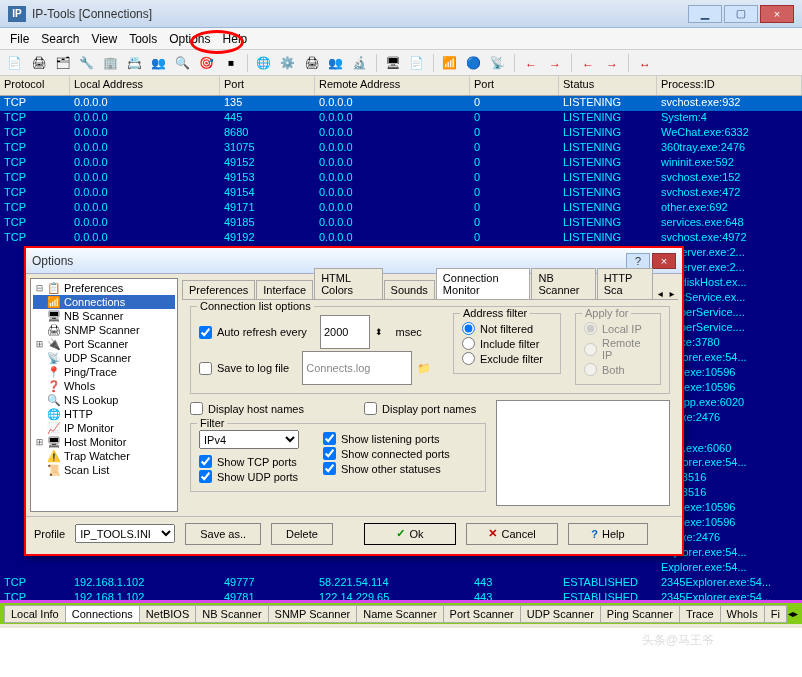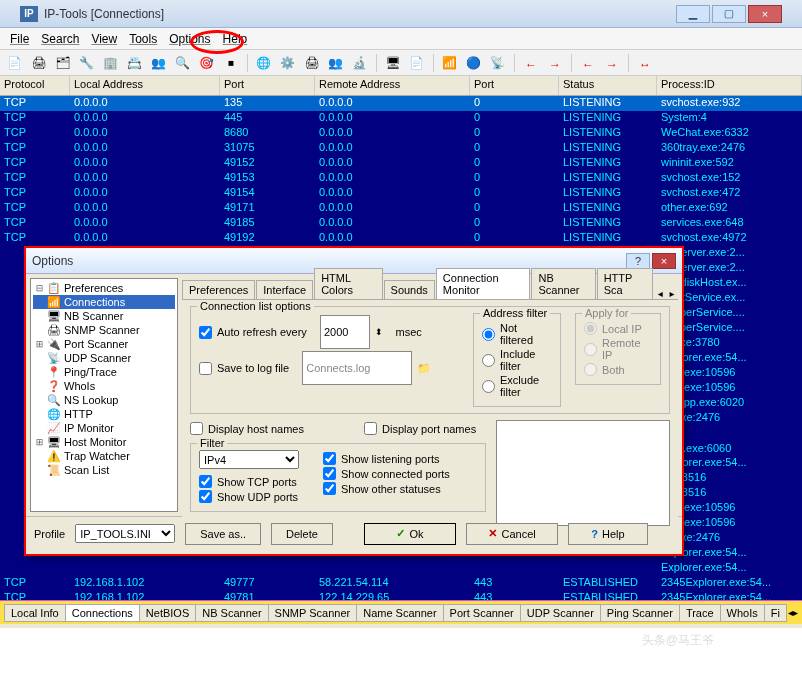--- a/index.html
+++ b/index.html
@@ -1,48 +1,48 @@
 <!DOCTYPE html>
 <html><head>
 <meta charset="utf-8">
 <style>
 * { box-sizing: border-box; margin: 0; padding: 0; font-family: "Segoe UI", Tahoma, sans-serif; }
 body { background: #fff; width: 802px; height: 677px; position: relative; overflow: hidden; }
 
 
-.titlebar { height: 28px; background: linear-gradient(#dfe9f5,#c7d8ee); display: flex; align-items: center; padding: 0 20px; border-bottom: 1px solid #9db6d3; }
+.titlebar { height: 28px; background: linear-gradient(#dfe9f5,#c7d8ee); display: flex; align-items: center; padding: 0 8px; border-bottom: 1px solid #9db6d3; }
 .titlebar .app-icon { width: 18px; height: 16px; background:#3a6ea5; color:#fff; font-size:10px; display:flex; align-items:center; justify-content:center; margin-right:6px; font-weight:bold; }
 .titlebar .title { font-size: 12px; color:#333; }
 .titlebar .spacer { flex:1; }
 .win-btn { width: 34px; height: 18px; margin-left:2px; background:#cfe3fb; border:1px solid #8fa9c9; display:flex; align-items:center; justify-content:center; font-size:11px; color:#2b4b77; }
 .win-btn.close { background:#d06060; color:#fff; border-color:#a03030; }
 
 
 .menubar { height: 22px; display:flex; align-items:center; padding: 0 6px; gap: 4px; font-size:12px; border-bottom: 1px solid #d0d0d0; background:#f6f6f6; }
-.menubar span { padding: 2px 4px; text-decoration: underline; text-decoration-color:#888; cursor:pointer; }
+.menubar span { padding: 2px 4px; text-decoration-color:#888; cursor:pointer; }
 .options-highlight { position:absolute; left:190px; top:30px; width:54px; height:24px; border:3px solid red; border-radius:50%; pointer-events:none; z-index:50; }
 
 
 .toolbar { height: 26px; display:flex; align-items:center; padding: 0 4px; gap:2px; border-bottom:1px solid #ccc; background:#f2f2f2; }
 .tbtn { width:22px; height:20px; display:flex; align-items:center; justify-content:center; font-size:12px; border:1px solid transparent; }
 .tsep { width:1px; height:18px; background:#ccc; margin:0 3px; }
 .arrow-red { color:#d00; font-weight:bold; }
 
 
 .grid-head { height: 20px; display:flex; background:#ece9d8; border-bottom:1px solid #aaa; font-size:11px; }
 .grid-head div { border-right:1px solid #ccc; padding:2px 4px; }
 .col-proto { width:70px; } .col-laddr { width:150px; } .col-port { width:95px; } .col-raddr{ width:155px; } .col-rport{ width:89px; } .col-status{ width:98px; } .col-proc{ flex:1; }
 .grid-body { height: 504px; background:#000080; overflow:hidden; position:relative; }
 .row { display:flex; font-size:11px; color:#00f0ff; height:15px; }
 .row.sel { background:#0066cc; color:#fff; }
 .row div { padding:0 4px; white-space:nowrap; overflow:hidden; }
 .c-proto{width:70px;} .c-laddr{width:150px;} .c-port{width:95px;} .c-raddr{width:155px;} .c-rport{width:89px;} .c-status{width:98px;} .c-proc{flex:1;}
 
 
-.bottom-tabs { height: 24px; display:flex; align-items:center; gap:0; padding:2px 4px; background:#fde047; border-top:1px solid #d946ef; font-size:11px; }
+.bottom-tabs { height: 24px; display:flex; align-items:center; gap:0; padding:2px 4px; background:#84cc16; border-top:3px solid #d946ef; font-size:11px; }
 .btab { padding:2px 6px; border:1px solid #aaa; background:#ece9d8; margin-right:-1px; }
 .btab.active { background:#fff; }
 .statusbar { height:4px; background:#ece9d8; }
 
 
 .dialog { position:absolute; left:24px; top:246px; width:660px; height:310px; background:#ece9d8; border:2px solid red; box-shadow: 3px 3px 6px rgba(0,0,0,0.4); z-index:100; }
 .dlg-title { height:26px; background:linear-gradient(#f7fbff,#d5e5fb); display:flex; align-items:center; padding:0 6px; font-size:12px; color:#333; border-bottom:1px solid #aac; }
 .dlg-title .spacer{flex:1;}
 .dlg-title .dbtn { width:24px; height:16px; margin-left:2px; display:flex; align-items:center; justify-content:center; font-size:11px; background:#cfe3fb; border:1px solid #8fa9c9; }
 .dlg-title .dbtn.close { background:#c04040; color:#fff; border-color:#903030; }
@@ -567,21 +567,21 @@
                 <input type="checkbox" checked="" style=""> <span>Auto refresh every</span>
                 &nbsp;<input class="txt-input" style="width: 50px;" value="2000">
                 <span style="font-size:9px;">⬍</span>&nbsp;<span>msec</span>
               </label>
               <label class="chk">
                 <input type="checkbox" style=""> <span>Save to log file</span>
                 &nbsp;<input class="txt-input disabled" style="width: 110px;" disabled="" value="Connects.log">
                 <span>📁</span>
               </label>
             </div>
-            <div class="fieldset" style="width:88px; margin:0;">
+            <div class="fieldset" style="width:108px; margin:0;">
               <div class="legend">Address filter</div>
               <label class="rad">
                   <input type="radio" name="af" checked="" style="">
                   <span>Not filtered</span>
                 </label>
               <label class="rad">
                   <input type="radio" name="af" style="">
                   <span>Include filter</span>
                 </label>
               <label class="rad">

